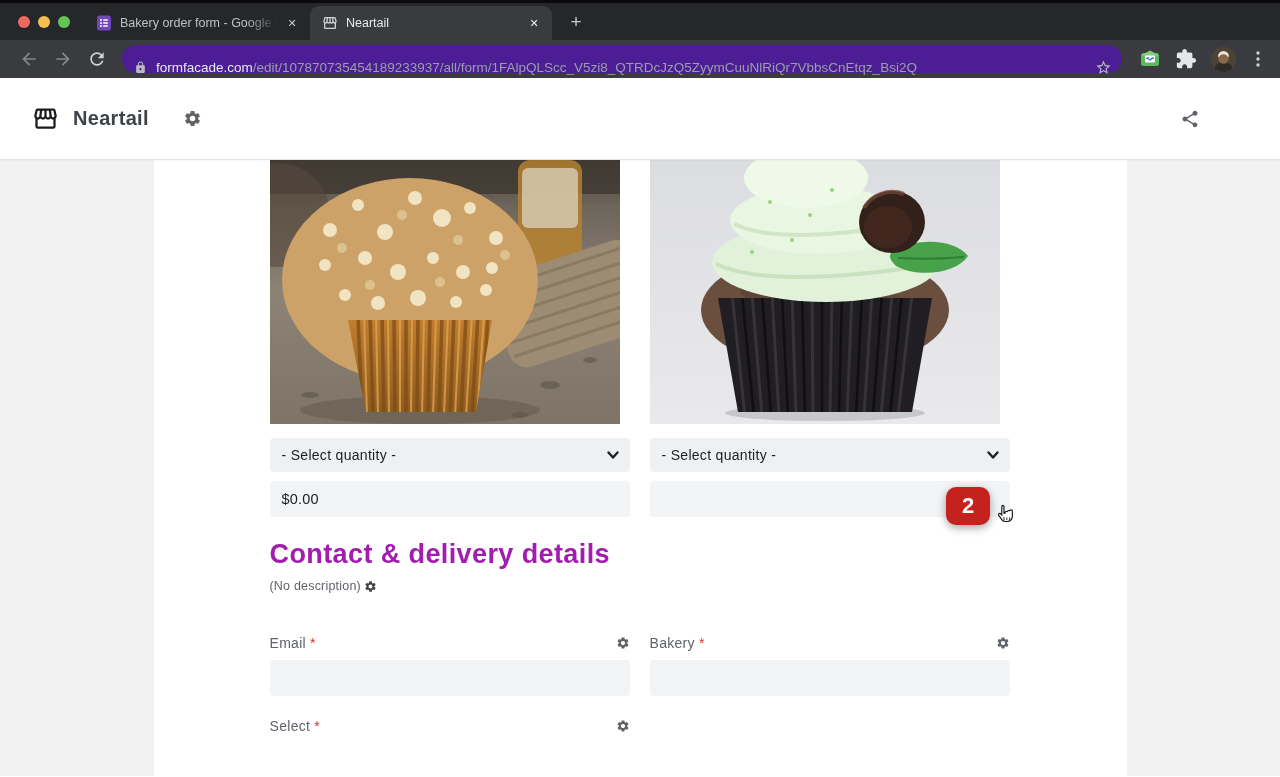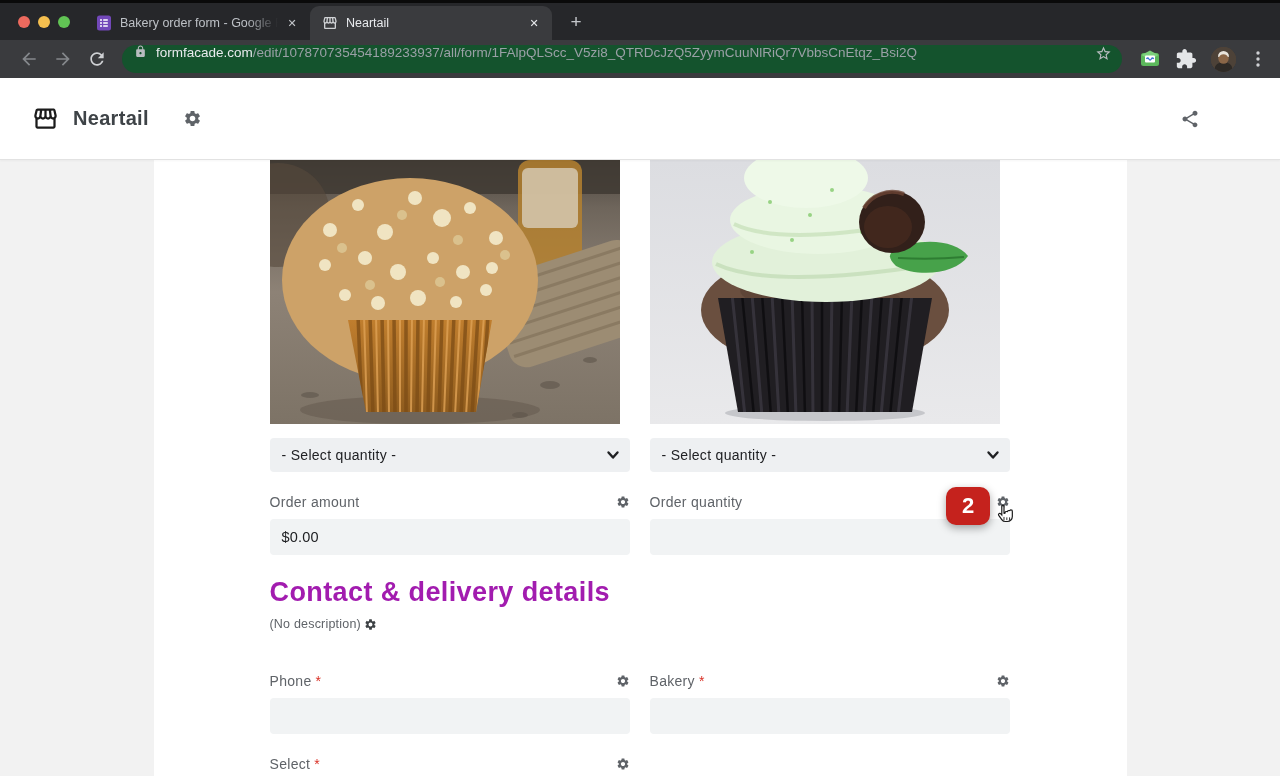--- a/index.html
+++ b/index.html
@@ -20,21 +20,21 @@
   .tab.active { width:242px; background:#3a3b3e; border-radius:9px 9px 0 0; color:#e8eaed; }
   .tab .close { margin-left:auto; font-size:11px; color:#c3c6ca; width:16px; height:16px; line-height:16px; text-align:center; border-radius:50%; }
   .favicon { width:16px; height:16px; flex:none; }
   .newtab { width:28px; height:28px; margin:0 0 4px 10px; color:#c3c6ca; font-size:19px; line-height:28px; text-align:center; border-radius:50%; }
 
   
   .toolbar { height:38px; background:#3a3b3e; display:flex; align-items:center; padding:0 10px 0 12px; }
   .nav-ic { width:20px; height:20px; margin:0 7px; flex:none; }
   .nav-ic svg { width:20px; height:20px; }
   .dim { fill:#85888c; } .lit { fill:#cfd1d4; }
-  .urlbar { flex:1; height:28px; margin:0 10px 0 8px; background:#14532d; border-radius:14px; display:flex; align-items:flex-start; padding:0 10px 0 12px; min-width:0; }
+  .urlbar { flex:1; height:28px; margin:0 10px 0 8px; background:#4c1d95; border-radius:14px; display:flex; align-items:center; padding:16px 10px 0 12px; min-width:0; }
   .lock { width:13px; height:13px; fill:#b9bcc0; flex:none; margin-right:9px; }
   .url { font-size:13.5px; white-space:nowrap; overflow:hidden; flex:1; }
   .u-domain { color:#e8eaed; } .u-path { color:#9aa0a6; }
   .star { width:17px; height:17px; fill:#b9bcc0; flex:none; margin-left:8px; }
   .ext-ic { width:22px; height:22px; margin:0 7px; flex:none; }
   .avatar { width:25px; height:25px; border-radius:50%; margin:0 7px; overflow:hidden; flex:none; background:#554636; }
   .menu-dots { width:16px; height:20px; margin:0 4px 0 7px; flex:none; }
 
   
   .site-header { height:82px; background:#fff; border-bottom:1px solid #e2e2e2; box-shadow:0 1px 2px rgba(0,0,0,.04); display:flex; align-items:center; padding:0 80px 0 32px; position:relative; z-index:2; }
@@ -324,52 +324,38 @@
             </svg>
         </div>
         <div class="select">
           <span>- Select quantity -</span>
           <svg class="chev" viewBox="0 0 14 14">
               <path d="M2.5 4.5 L7 9.5 L11.5 4.5" fill="none" stroke="#202124" stroke-width="2.4" stroke-linecap="round" stroke-linejoin="round"></path>
             </svg>
         </div>
       </div>
 
-      <div class="grid2">
-        <div class="label-row">
-          <span class="f-label">Order amount</span>
-          <svg class="gear-sm" viewBox="0 0 24 24">
-              <use href="#i-gear"></use>
-            </svg>
-        </div>
-        <div class="label-row">
-          <span class="f-label">Order quantity</span>
-          <svg class="gear-sm" viewBox="0 0 24 24">
-              <use href="#i-gear"></use>
-            </svg>
-        </div>
-      </div>
 
       <div class="grid2">
         <div class="field">$0.00</div>
         <div class="field"></div>
       </div>
 
       <div class="section-title">Contact &amp; delivery details</div>
       <div class="desc-row">
         <span class="desc-text">(No description)</span>
         <svg class="gear-xs" viewBox="0 0 24 24">
             <use href="#i-gear"></use>
           </svg>
       </div>
 
       <div class="contact">
         <div class="grid2">
           <div class="label-row" style="margin-top:0">
-            <span class="f-label"><span>Phone</span><span class="req">*</span></span>
+            <span class="f-label"><span>Email</span><span class="req">*</span></span>
             <svg class="gear-sm" viewBox="0 0 24 24">
                 <use href="#i-gear"></use>
               </svg>
           </div>
           <div class="label-row" style="margin-top:0">
             <span class="f-label"><span>Bakery</span><span class="req">*</span></span>
             <svg class="gear-sm" viewBox="0 0 24 24">
                 <use href="#i-gear"></use>
               </svg>
           </div>

